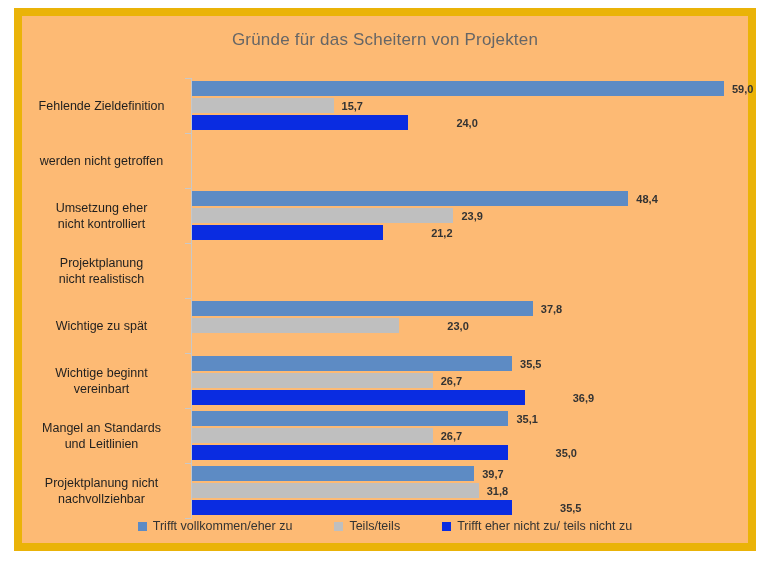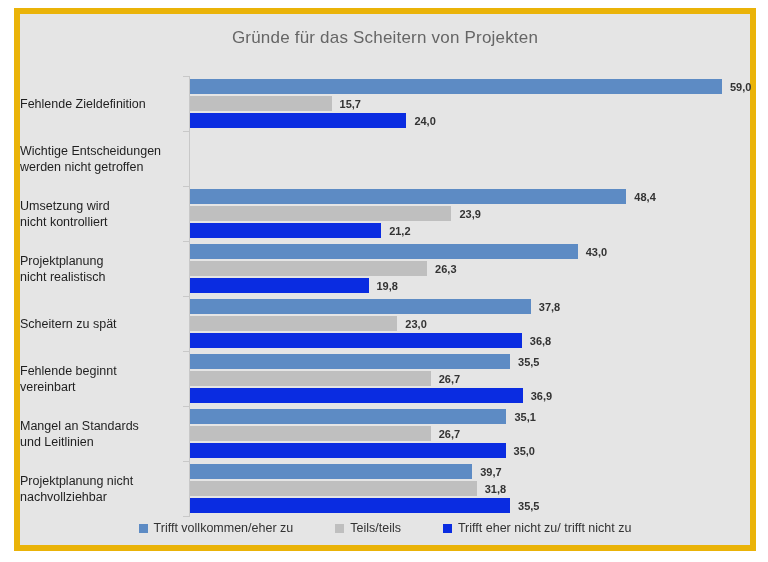--- a/index.html
+++ b/index.html
@@ -7,22 +7,22 @@
   body {
     width: 768px; height: 562px;
     font-family: "Liberation Sans", sans-serif;
     position: relative;
     overflow: hidden;
   }
   .frame {
     position: absolute;
     left: 14px; top: 8px;
     width: 742px; height: 543px;
-    border: 6px solid #eab308;
-    background: #e5e5e5;
+    border: 8px solid #eab308;
+    background: #fdba74;
   }
   .title {
     margin-top: 14px;
     text-align: center;
     font-size: 17px;
     color: #666666;
     letter-spacing: 0.2px;
   }
   .plot {
     position: absolute;
@@ -46,38 +46,38 @@
     display: flex;
     height: 55px;
     align-items: stretch;
   }
   .cat {
     width: 169px;
     padding-right: 10px;
     display: flex;
     flex-direction: column;
     justify-content: center;
-    align-items: flex-start;
+    align-items: center;
     text-align: right;
     font-size: 12.5px;
     line-height: 16px;
     color: #1f1f1f;
   }
   .bars {
     flex: 1;
     padding-top: 3px;
     padding-left: 1px;
   }
   .barline {
     height: 15px;
     margin-bottom: 2px;
     display: flex;
     align-items: center;
   }
-  .barline:last-child { margin-bottom: 0; }
+  .barline:last-child { margin-bottom: 0; gap: 40px; }
   .bar {
     height: 15px;
     flex: 0 0 auto;
   }
   .val {
     margin-left: 8px;
     font-size: 11px;
     font-weight: bold;
     color: #333333;
     white-space: nowrap;
@@ -137,27 +137,26 @@
               <span class="val">15,7</span>
             </div>
             <div class="barline">
               <div class="bar" style="width: 38.0952%; background: rgb(10, 44, 225);"></div>
               <span class="val">24,0</span>
             </div>
           </div>
         </div>
         <div class="row">
           <div class="cat">
-            <div>Wichtige Entscheidungen</div>
             <div>werden nicht getroffen</div>
           </div>
         </div>
         <div class="row">
           <div class="cat">
-            <div>Umsetzung wird</div>
+            <div>Umsetzung eher</div>
             <div>nicht kontrolliert</div>
           </div>
           <div class="bars">
             <div class="barline">
               <div class="bar" style="width: 76.8254%; background: rgb(93, 139, 196);"></div>
               <span class="val">48,4</span>
             </div>
             <div class="barline">
               <div class="bar" style="width: 46.0317%; background: rgb(191, 191, 191);"></div>
               <span class="val">23,9</span>
@@ -166,57 +165,39 @@
               <div class="bar" style="width: 33.6508%; background: rgb(10, 44, 225);"></div>
               <span class="val">21,2</span>
             </div>
           </div>
         </div>
         <div class="row">
           <div class="cat">
             <div>Projektplanung</div>
             <div>nicht realistisch</div>
           </div>
-          <div class="bars">
-            <div class="barline">
-              <div class="bar" style="width: 68.254%; background: rgb(93, 139, 196);"></div>
-              <span class="val">43,0</span>
-            </div>
-            <div class="barline">
-              <div class="bar" style="width: 41.746%; background: rgb(191, 191, 191);"></div>
-              <span class="val">26,3</span>
-            </div>
-            <div class="barline">
-              <div class="bar" style="width: 31.4286%; background: rgb(10, 44, 225);"></div>
-              <span class="val">19,8</span>
-            </div>
-          </div>
-        </div>
-        <div class="row">
-          <div class="cat">
-            <div>Scheitern zu spät</div>
+        </div>
+        <div class="row">
+          <div class="cat">
+            <div>Wichtige zu spät</div>
           </div>
           <div class="bars">
             <div class="barline">
               <div class="bar" style="width: 60%; background: rgb(93, 139, 196);"></div>
               <span class="val">37,8</span>
             </div>
             <div class="barline">
               <div class="bar" style="width: 36.5079%; background: rgb(191, 191, 191);"></div>
               <span class="val">23,0</span>
             </div>
-            <div class="barline">
-              <div class="bar" style="width: 58.4127%; background: rgb(10, 44, 225);"></div>
-              <span class="val">36,8</span>
-            </div>
-          </div>
-        </div>
-        <div class="row">
-          <div class="cat">
-            <div>Fehlende beginnt</div>
+          </div>
+        </div>
+        <div class="row">
+          <div class="cat">
+            <div>Wichtige beginnt</div>
             <div>vereinbart</div>
           </div>
           <div class="bars">
             <div class="barline">
               <div class="bar" style="width: 56.3492%; background: rgb(93, 139, 196);"></div>
               <span class="val">35,5</span>
             </div>
             <div class="barline">
               <div class="bar" style="width: 42.381%; background: rgb(191, 191, 191);"></div>
               <span class="val">26,7</span>
@@ -274,16 +255,16 @@
       <div class="legend-item">
         <div class="swatch" style="background: rgb(93, 139, 196);"></div>
         <span>Trifft vollkommen/eher zu</span>
       </div>
       <div class="legend-item">
         <div class="swatch" style="background: rgb(191, 191, 191);"></div>
         <span>Teils/teils</span>
       </div>
       <div class="legend-item">
         <div class="swatch" style="background: rgb(10, 44, 225);"></div>
-        <span>Trifft eher nicht zu/ trifft nicht zu</span>
+        <span>Trifft eher nicht zu/ teils nicht zu</span>
       </div>
     </div>
 </div>
 
 </body></html>

